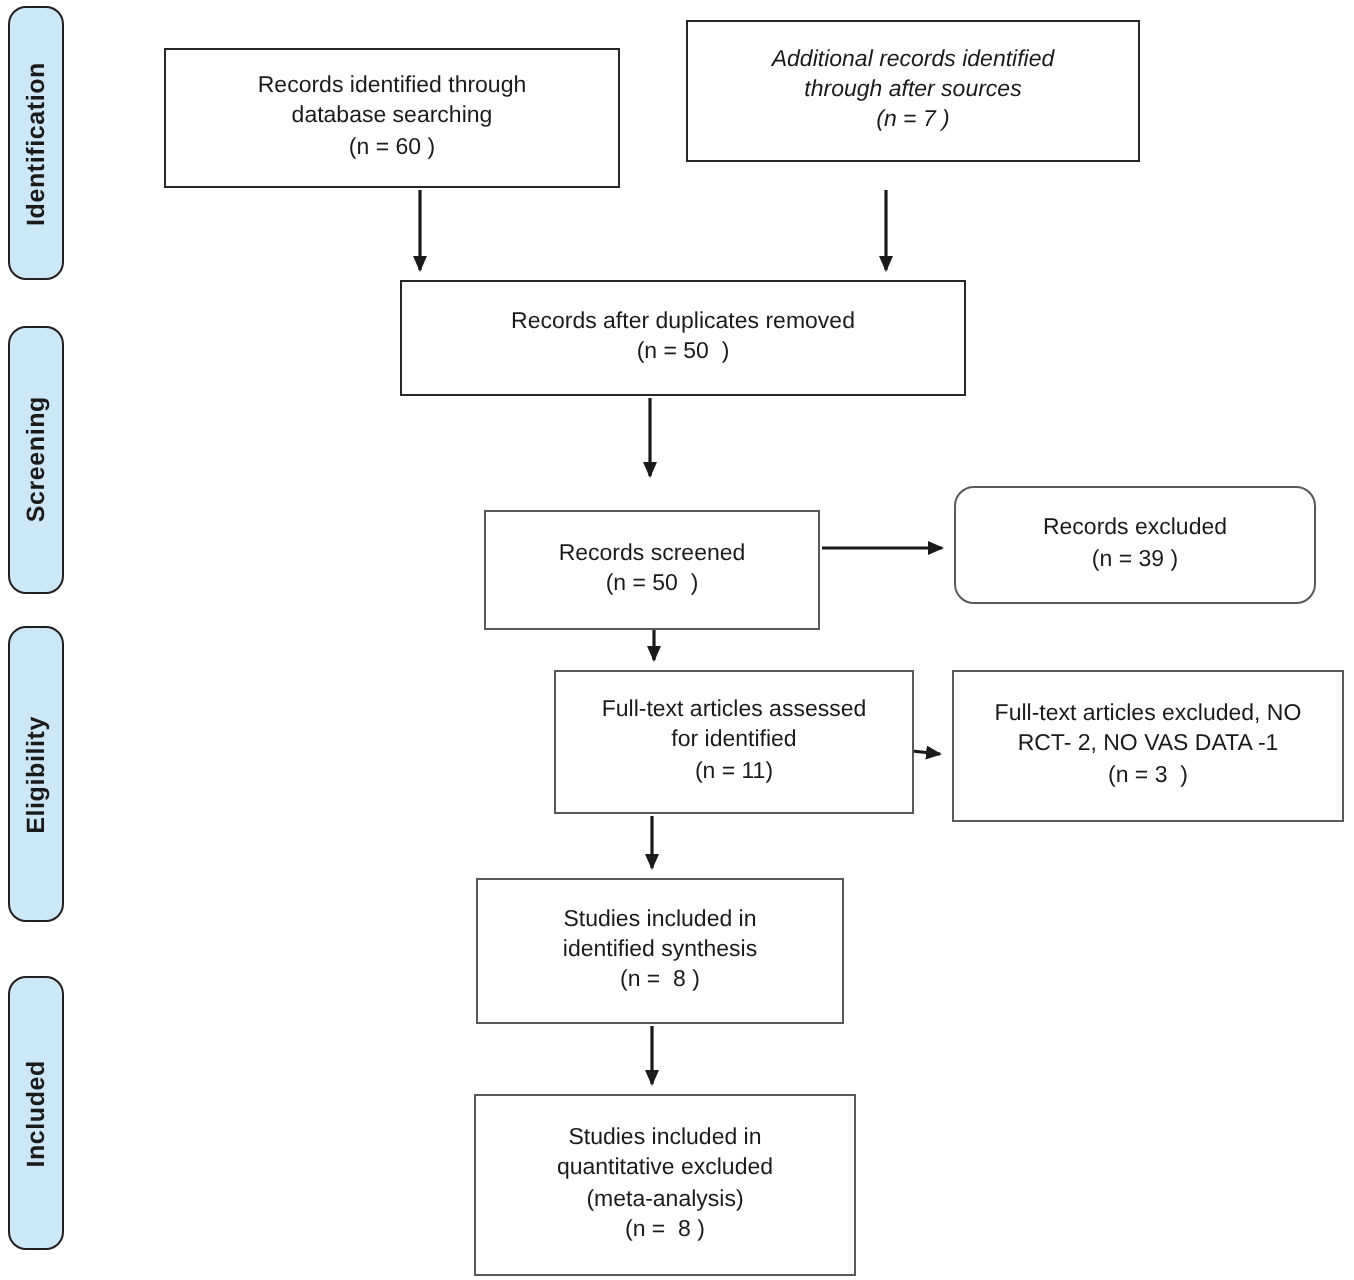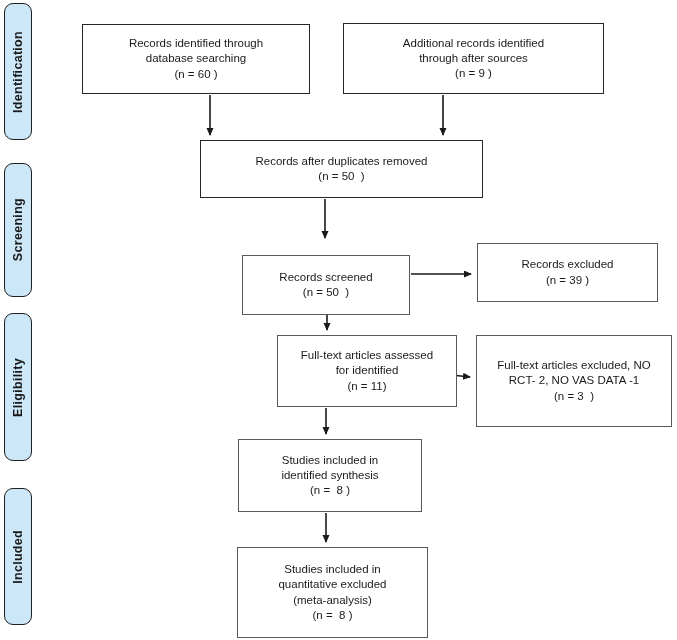--- a/index.html
+++ b/index.html
@@ -66,48 +66,48 @@
   <div class="stage" style="left:4px;top:488px;width:28px;height:137px;">
     <span>Included</span>
   </div>
 
   <div class="box b-dark" style="left:82px;top:24px;width:228px;height:70px;">
     <div>Records identified through</div>
     <div>database searching</div>
     <div>(n = 60 )</div>
   </div>
 
-  <div class="box b-dark" style="left:343px;top:23px;width:261px;height:71px;">
+  <div class="box b-dark" style="left:343px;top:10px;width:227px;height:71px;font-style:italic;">
     <div>Additional records identified</div>
     <div>through after sources</div>
-    <div>(n = 9 )</div>
+    <div>(n = 7 )</div>
   </div>
 
   <div class="box b-dark" style="left:200px;top:140px;width:283px;height:58px;">
     <div>Records after duplicates removed</div>
     <div>(n = 50  )</div>
   </div>
 
   <div class="box b-gray" style="left:242px;top:255px;width:168px;height:60px;">
     <div>Records screened</div>
     <div>(n = 50  )</div>
   </div>
 
-  <div class="box b-gray" style="left:477px;top:243px;width:181px;height:59px;">
+  <div class="box b-gray" style="left:477px;top:243px;width:181px;height:59px;border-radius:10px;">
     <div>Records excluded</div>
     <div>(n = 39 )</div>
   </div>
 
   <div class="box b-gray" style="left:233px;top:335px;width:180px;height:72px;margin-left:44px;">
     <div>Full-text articles assessed</div>
     <div>for identified</div>
     <div>(n = 11)</div>
   </div>
 
-  <div class="box b-gray" style="left:476px;top:335px;width:196px;height:92px;">
+  <div class="box b-gray" style="left:476px;top:335px;width:196px;height:76px;">
     <div>Full-text articles excluded, NO</div>
     <div>RCT- 2, NO VAS DATA -1</div>
     <div>(n = 3  )</div>
   </div>
 
   <div class="box b-gray" style="left:238px;top:439px;width:184px;height:73px;">
     <div>Studies included in</div>
     <div>identified synthesis</div>
     <div>(n =  8 )</div>
   </div>

